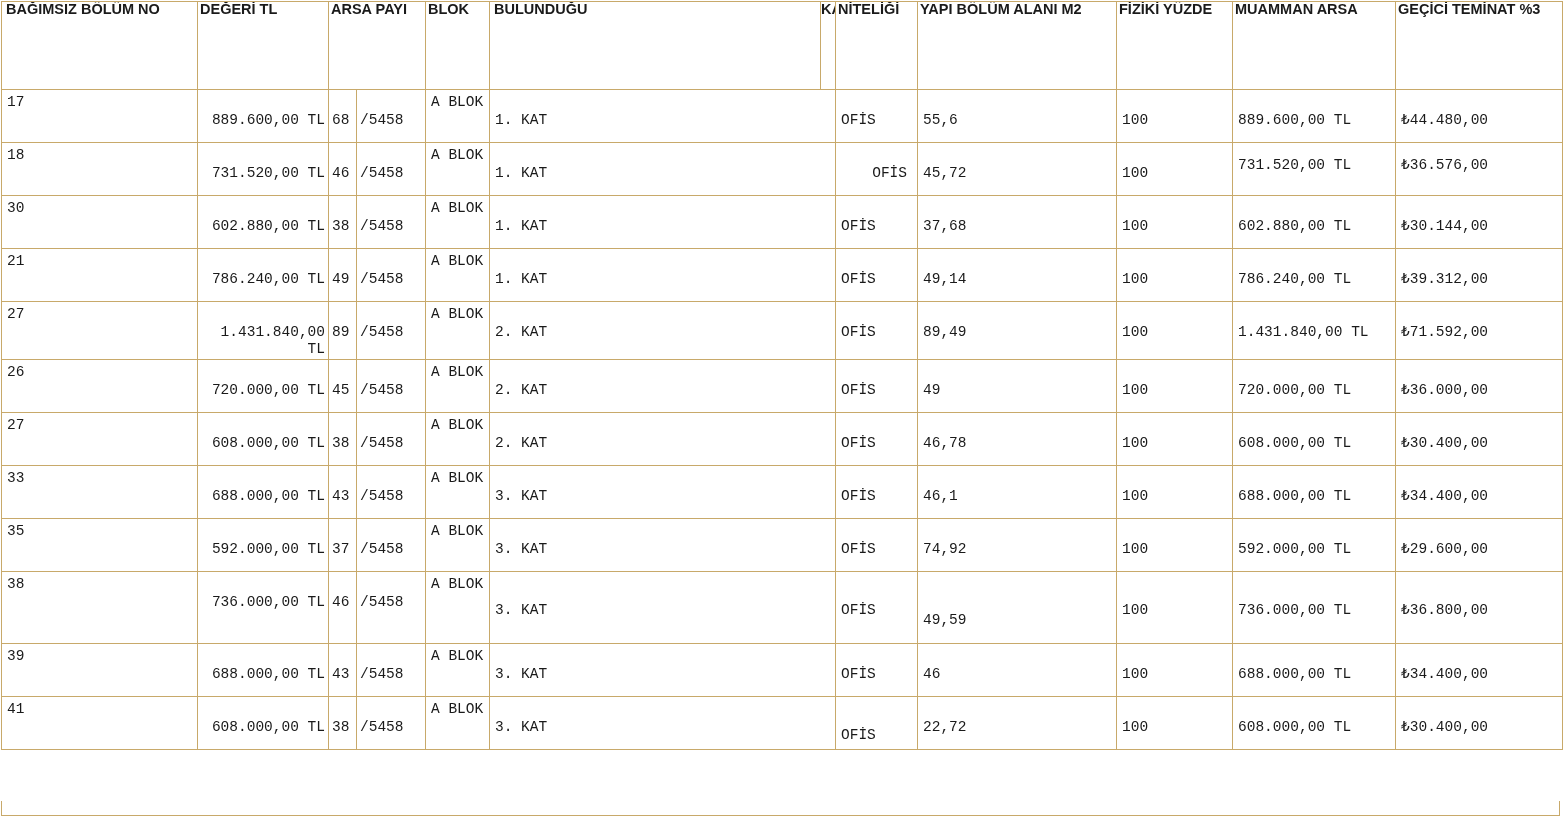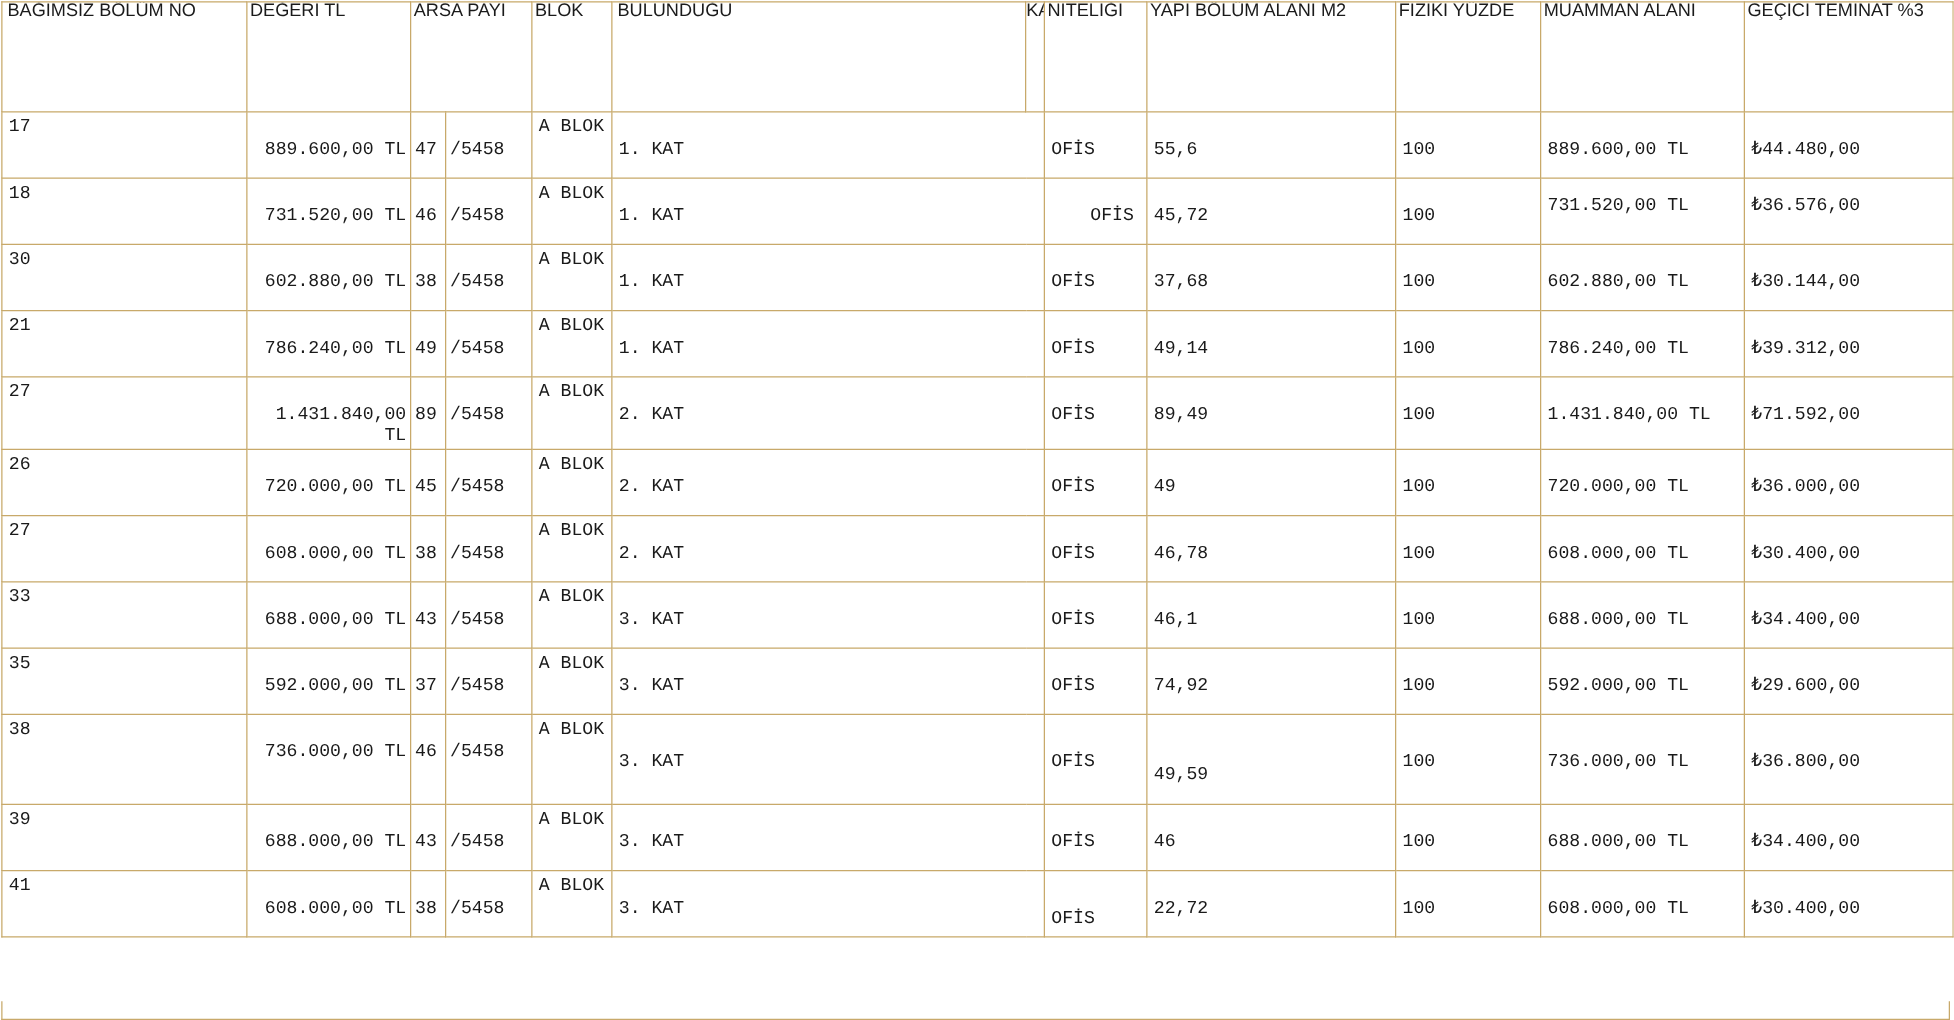--- a/index.html
+++ b/index.html
@@ -56,20 +56,21 @@
   thead tr { height: 88px; }
   thead th {
     vertical-align: bottom;
     text-align: left;
     white-space: nowrap;
   }
   .hdr {
     display: block;
     padding: 0 0 14px 4px;
     line-height: 1.1;
+    font-weight: bold;
   }
   .hdr.right {
     text-align: right;
     padding-right: 0;
     padding-left: 0;
   }
   .hdr.nopad-l { padding-left: 2px; }
 
   
   tbody tr { height: 53px; font-family: Liberation Mono, monospace; }
@@ -157,38 +158,38 @@
         <th>
           <span class="hdr nopad-l">NİTELİĞİ</span>
         </th>
         <th>
           <span class="hdr nopad-l">YAPI BÖLÜM ALANI M2</span>
         </th>
         <th>
           <span class="hdr nopad-l">FİZİKİ YÜZDE</span>
         </th>
         <th>
-          <span class="hdr nopad-l">MUAMMAN ALANI</span>
+          <span class="hdr nopad-l">MUAMMAN ARSA</span>
         </th>
         <th>
           <span class="hdr nopad-l">GEÇİCİ TEMİNAT %3</span>
         </th>
       </tr>
     </thead>
     <tbody>
 
       <tr>
         <td>
             <span class="cell">17</span>
           </td>
         <td>
             <span class="cell right bottom-sm">889.600,00 TL</span>
           </td>
         <td>
-            <span class="cell bottom-sm center-ish">47</span>
+            <span class="cell bottom-sm center-ish">68</span>
           </td>
         <td>
             <span class="cell bottom-sm center-ish">/5458</span>
           </td>
         <td>
             <span class="cell">A BLOK</span>
           </td>
         <td colspan="2">
             <span class="cell bottom-sm">1. KAT</span>
           </td>

